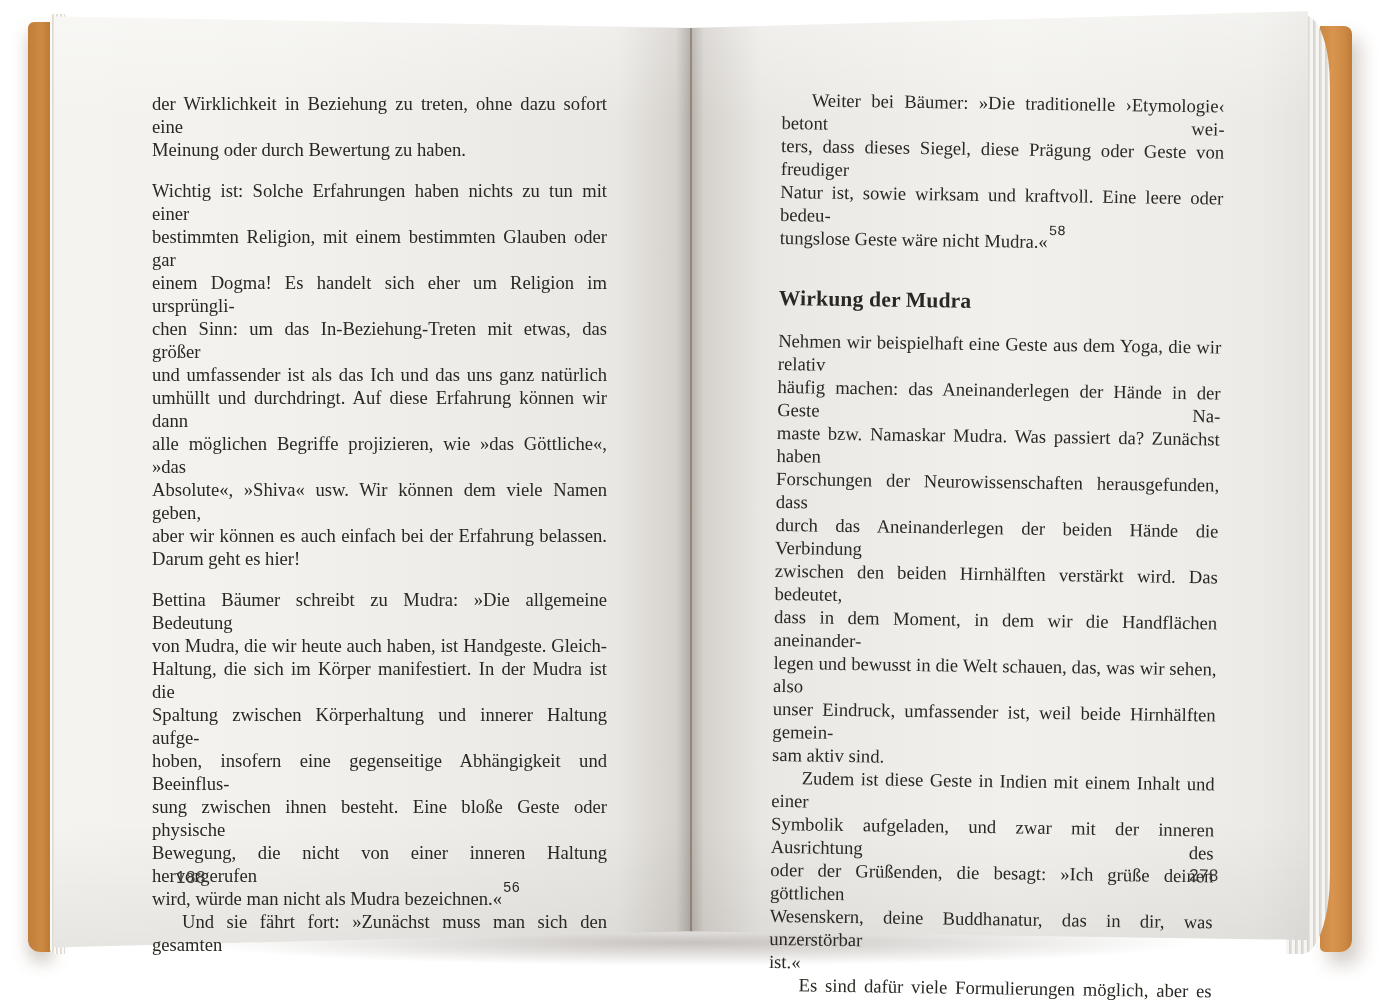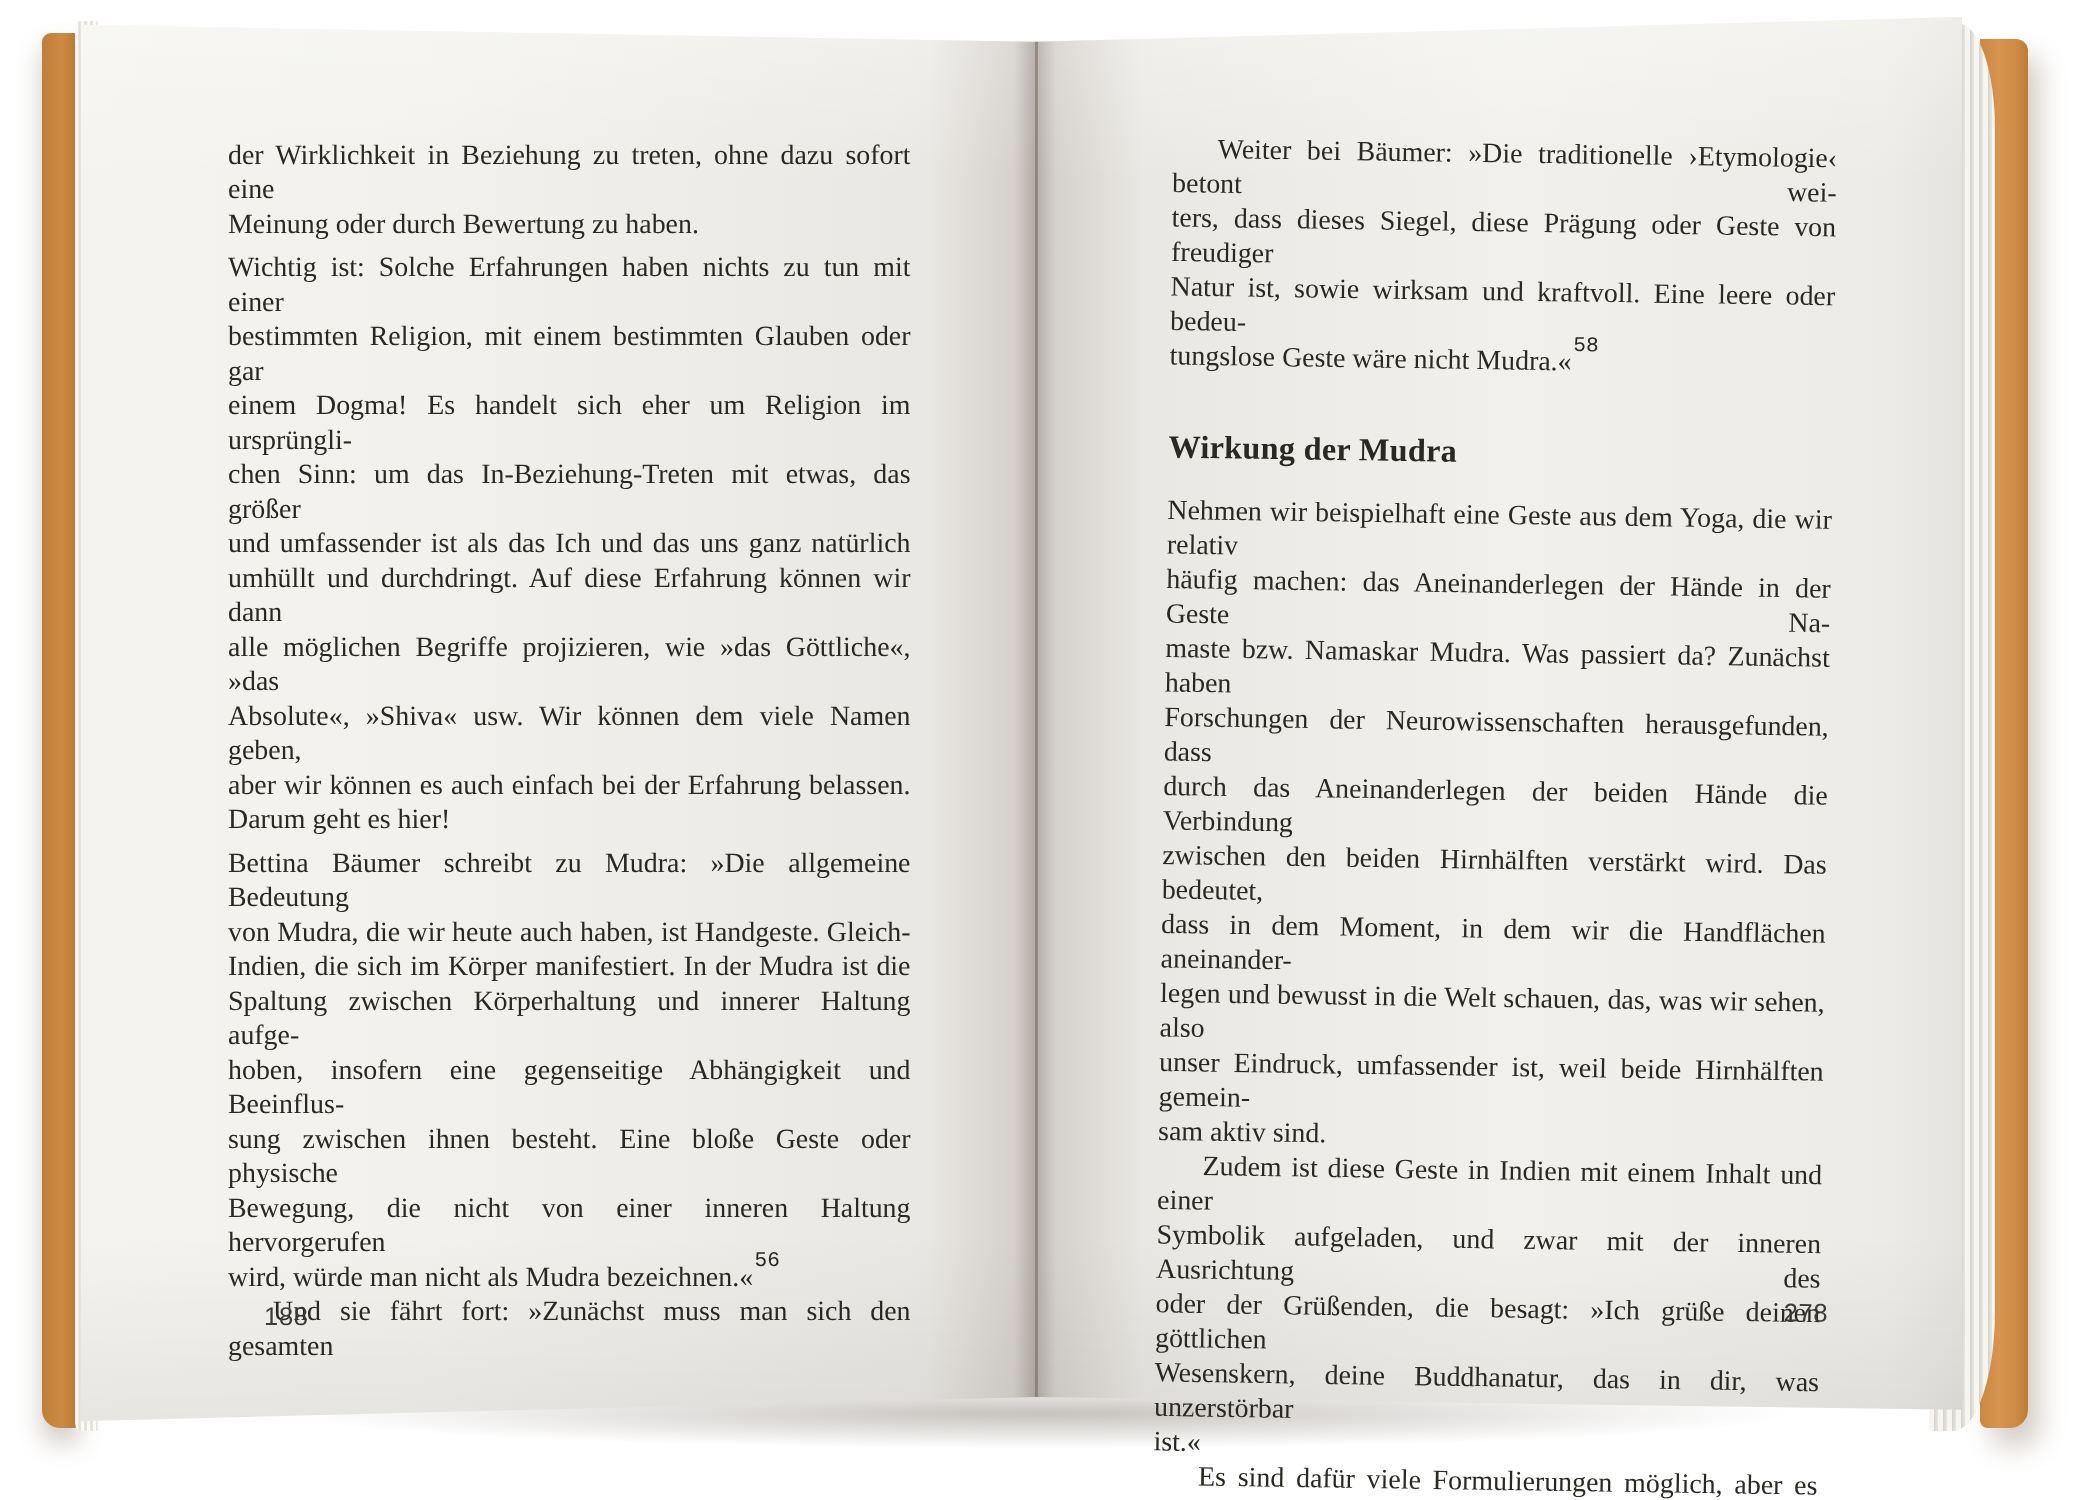--- a/index.html
+++ b/index.html
@@ -61,21 +61,21 @@
     background:rgba(100,88,76,.45);filter:blur(.4px);
   }
   
   .text-block{
     position:absolute;color:var(--ink);
     font-size:18.6px;line-height:23px;
   }
   .text-left{left:152px;top:92px;width:455px;}
   .text-right{left:782px;top:88px;width:443px;transform:rotate(.85deg);transform-origin:0 0;}
   .para{margin:0;}
-  .para.gap{margin-top:6px;}
+  .para.gap{margin-top:18px;}
   .line{text-align:justify;text-align-last:justify;}
   .line.last{text-align-last:auto;}
   .line.indent{text-indent:30px;}
   sup{font-size:14px;line-height:0;position:relative;top:-6px;margin-left:1px;font-family:Liberation Mono, monospace;}
   .heading{font-weight:bold;font-size:21.5px;line-height:26px;margin:36px 0 18px 0;letter-spacing:.2px;}
   .page-number{
     position:absolute;font-family:"Liberation Sans","DejaVu Sans",sans-serif;
     font-size:17px;color:var(--pn);letter-spacing:.5px;
   }
   .pn-left{left:176px;top:868px;}
@@ -107,21 +107,21 @@
       <div class="line">und umfassender ist als das Ich und das uns ganz natürlich</div>
       <div class="line">umhüllt und durchdringt. Auf diese Erfahrung können wir dann</div>
       <div class="line">alle möglichen Begriffe projizieren, wie »das Göttliche«, »das</div>
       <div class="line">Absolute«, »Shiva« usw. Wir können dem viele Namen geben,</div>
       <div class="line">aber wir können es auch einfach bei der Erfahrung belassen.</div>
       <div class="line last">Darum geht es hier!</div>
     </div>
     <div class="para gap">
       <div class="line">Bettina Bäumer schreibt zu Mudra: »Die allgemeine Bedeutung</div>
       <div class="line">von Mudra, die wir heute auch haben, ist Handgeste. Gleich-</div>
-      <div class="line">Indien, die sich im Körper manifestiert. In der Mudra ist die</div>
+      <div class="line">Haltung, die sich im Körper manifestiert. In der Mudra ist die</div>
       <div class="line">Spaltung zwischen Körperhaltung und innerer Haltung aufge-</div>
       <div class="line">hoben, insofern eine gegenseitige Abhängigkeit und Beeinflus-</div>
       <div class="line">sung zwischen ihnen besteht. Eine bloße Geste oder physische</div>
       <div class="line">Bewegung, die nicht von einer inneren Haltung hervorgerufen</div>
       <div class="line last">wird, würde man nicht als Mudra bezeichnen.«<sup>56</sup></div>
     </div>
     <div class="para">
       <div class="line indent">Und sie fährt fort: »Zunächst muss man sich den gesamten</div>
     </div>
   </div>

